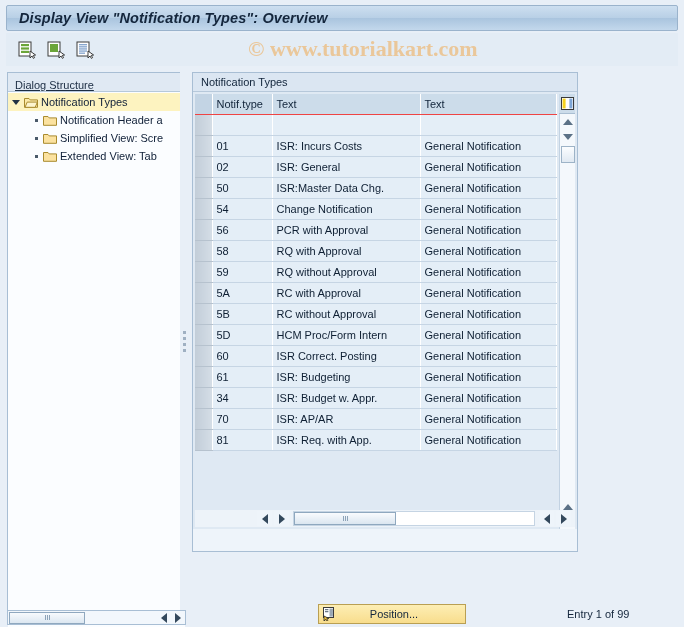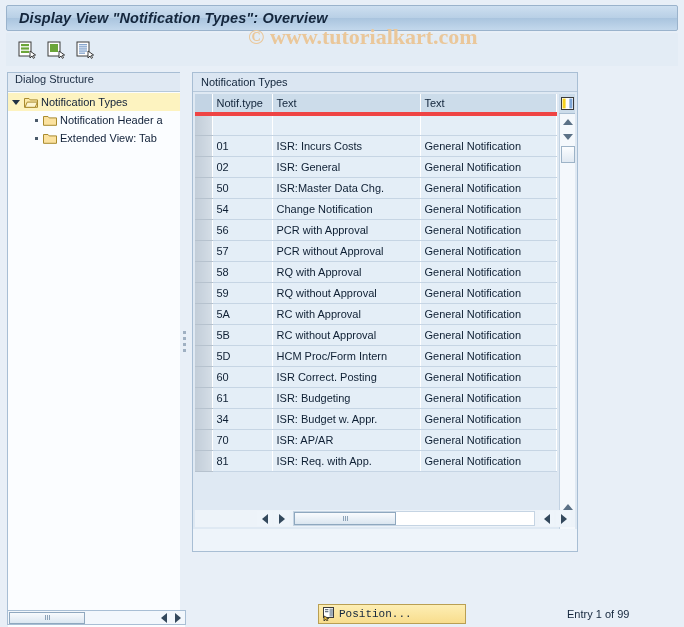--- a/index.html
+++ b/index.html
@@ -52,21 +52,21 @@
   }
   .tbtn {
     width: 24px; height: 24px;
     margin-right: 3px;
     display: flex; align-items: center; justify-content: center;
     border: 1px solid transparent;
     border-radius: 2px;
   }
   .watermark {
     position: absolute;
-    left: 248px; top: 24px;
+    left: 248px; top: 36px;
     font-family: "Liberation Serif", serif;
     font-size: 22px;
     font-weight: bold;
     color: #eac79a;
     white-space: nowrap;
     pointer-events: none;
   }
 
   
   .left-panel {
@@ -74,25 +74,26 @@
     left: 7px; top: 72px;
     width: 179px; height: 538px;
     background: #ffffff;
     border: 1px solid #a8bed4;
     box-sizing: border-box;
   }
   .left-header {
     height: 19px;
     background: #e0e9f3;
     border-bottom: 1px solid #b6c8da;
-    display: flex; align-items: flex-start;
+    display: flex; align-items: flex-end;
     padding-left: 7px;
     font-size: 11px;
     color: #1b2c42;
     box-sizing: border-box;
+    text-decoration: underline;
   }
   .tree {
     padding-top: 1px;
     background: #fbfdff;
     height: 100%;
   }
   .tree-row {
     height: 18px;
     display: flex;
     align-items: center;
@@ -184,21 +185,21 @@
   }
   table.grid col.c-sel  { width: 17px; }
   table.grid col.c-type { width: 60px; }
   table.grid col.c-t1   { width: 148px; }
   table.grid col.c-t2   { width: 136px; }
 
   table.grid th {
     height: 20px;
     background: #ccdcea;
     border-right: 1px solid #ffffff;
-    border-bottom: 4px solid #ef4444;
+    border-bottom: 1px solid #ef4444;
     font-weight: normal;
     font-size: 11px;
     text-align: left;
     padding: 0 0 0 4px;
     color: #11243a;
     box-sizing: border-box;
     white-space: nowrap;
     overflow: hidden;
   }
   table.grid th.sel-head { padding: 0; background:#c3d4e4; }
@@ -320,21 +321,21 @@
     width: 148px; height: 20px;
     background: linear-gradient(to bottom,#fdeeb4,#f8dd8d);
     border: 1px solid #b99f53;
     box-sizing: border-box;
     display: flex;
     align-items: center;
     font-size: 11px;
     color: #14263c;
   }
   .position-btn .pb-icon { width:18px; display:flex; align-items:center; justify-content:center; margin-left:2px;}
-  .position-btn .pb-label { flex:1; text-align:left; padding-right:16px;font-family:Liberation Mono, monospace; }
+  .position-btn .pb-label { flex:1; text-align:center; padding-right:16px; }
   .entry-text {
     position: absolute;
     left: 530px; top: 608px;
     font-size: 11px;
     color: #14263c;
     white-space: nowrap;
     padding-left: 37px;
   }
 </style>
 </head>
@@ -404,30 +405,41 @@
           <span class="bullet"></span>
         </span>
       <span class="folder">
         <svg width="14" height="12" viewBox="0 0 14 12">
           <path d="M0.5 2.5 h4.5 l1.2 1.4 h7.3 v7.4 h-13 z" fill="#fbe2a0" stroke="#a98b2e" stroke-width="1"></path>
         </svg>
       </span>
       <span class="tree-label">Notification Header a</span>
     </div>
 
-
     <div class="tree-row">
       <span class="tw child-indent">
           <span class="bullet"></span>
         </span>
       <span class="folder">
         <svg width="14" height="12" viewBox="0 0 14 12">
           <path d="M0.5 2.5 h4.5 l1.2 1.4 h7.3 v7.4 h-13 z" fill="#fbe2a0" stroke="#a98b2e" stroke-width="1"></path>
         </svg>
       </span>
+      <span class="tree-label">Simplified View: Scre</span>
+    </div>
+
+    <div class="tree-row">
+      <span class="tw child-indent">
+          <span class="bullet"></span>
+        </span>
+      <span class="folder">
+        <svg width="14" height="12" viewBox="0 0 14 12">
+          <path d="M0.5 2.5 h4.5 l1.2 1.4 h7.3 v7.4 h-13 z" fill="#fbe2a0" stroke="#a98b2e" stroke-width="1"></path>
+        </svg>
+      </span>
       <span class="tree-label">Extended View: Tab</span>
     </div>
 
   </div>
 </div>
 
 <div class="splitter">
   <span class="splitter-dots">
     <i></i>
       <i></i>
@@ -504,26 +516,20 @@
         <tr>
           <td class="rowsel"></td>
           <td>54</td>
           <td>Change Notification</td>
           <td>General Notification</td>
         </tr>
         <tr>
           <td class="rowsel"></td>
           <td>56</td>
           <td>PCR with Approval</td>
-          <td>General Notification</td>
-        </tr>
-        <tr>
-          <td class="rowsel"></td>
-          <td>57</td>
-          <td>PCR without Approval</td>
           <td>General Notification</td>
         </tr>
         <tr>
           <td class="rowsel"></td>
           <td>58</td>
           <td>RQ with Approval</td>
           <td>General Notification</td>
         </tr>
         <tr>
           <td class="rowsel"></td>

